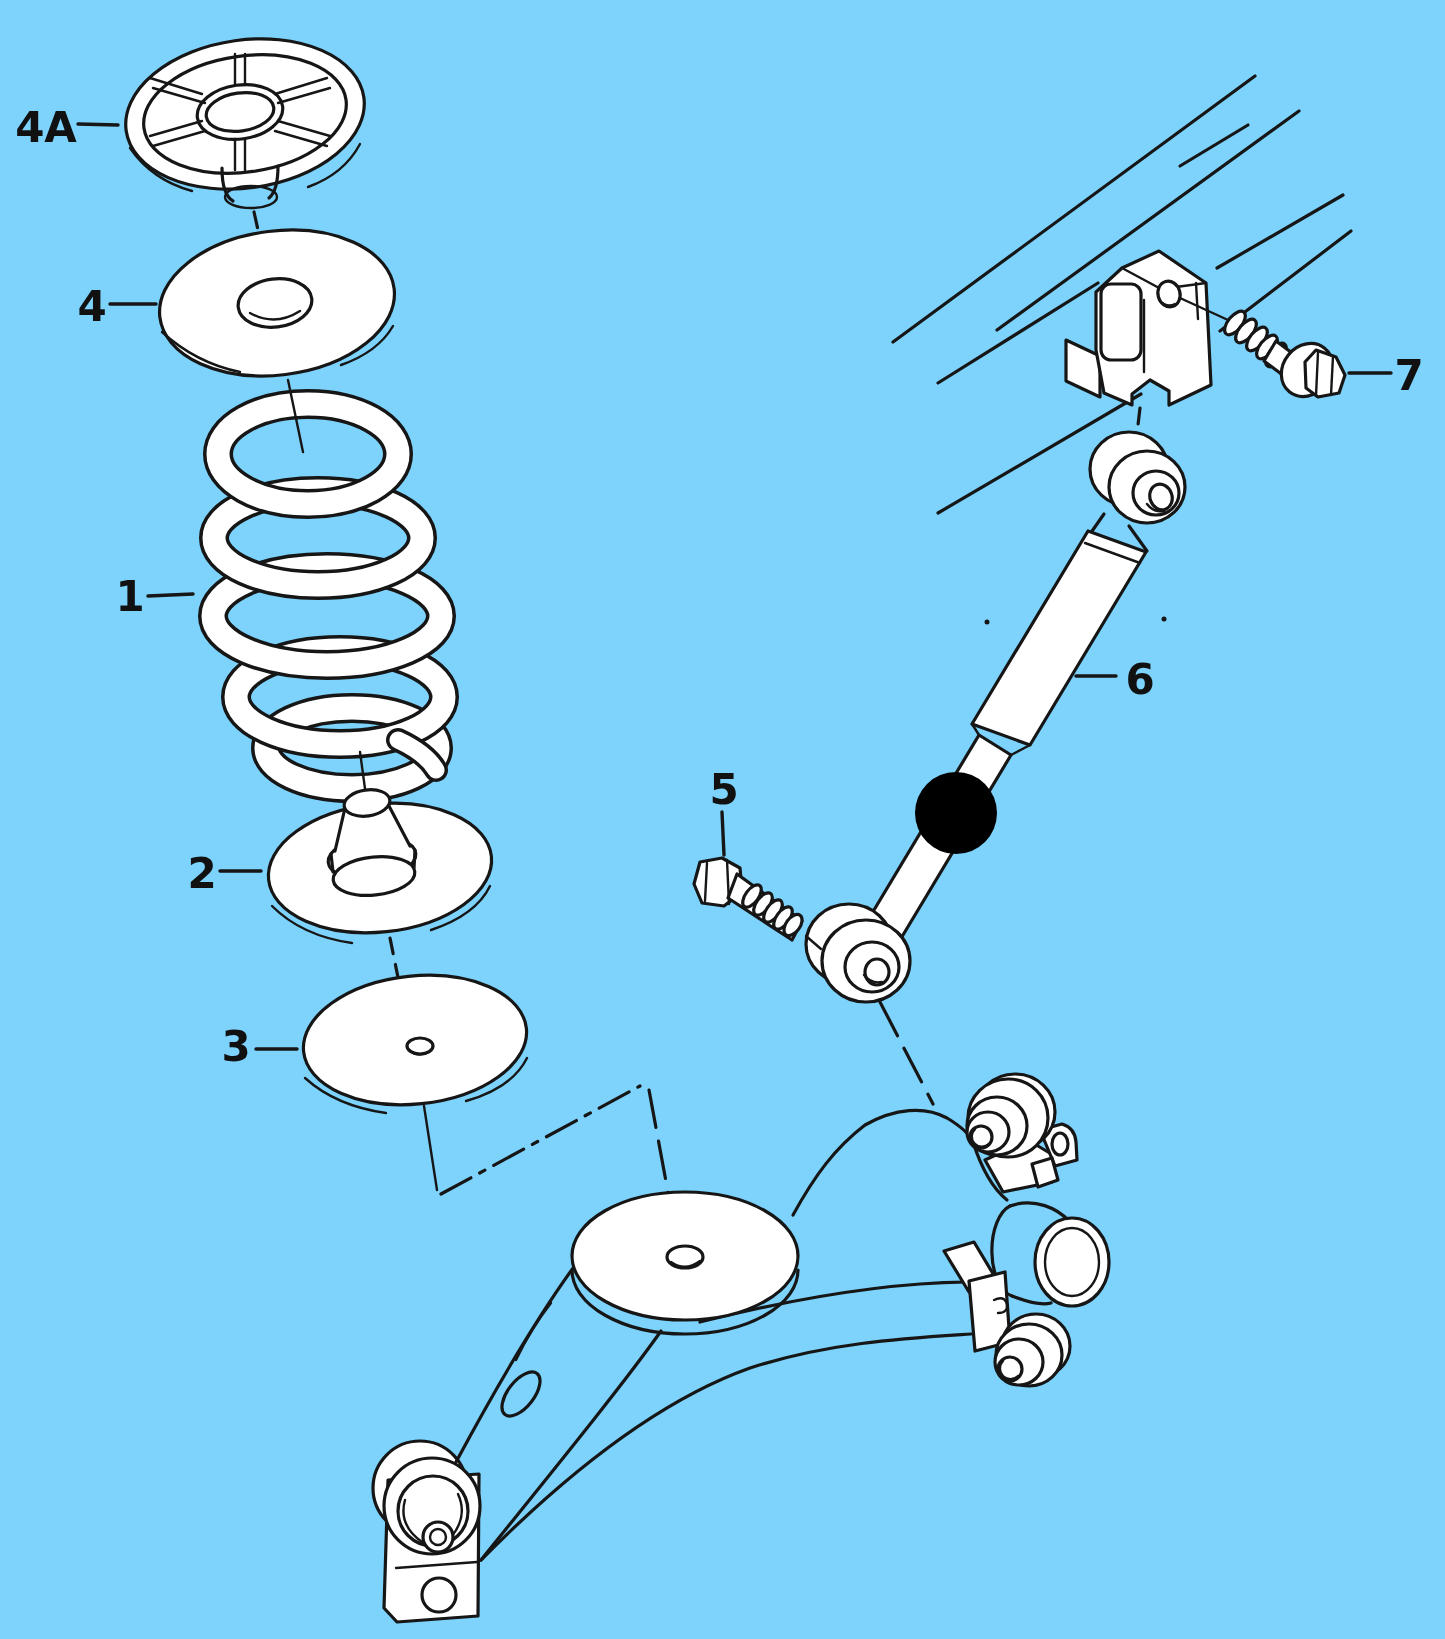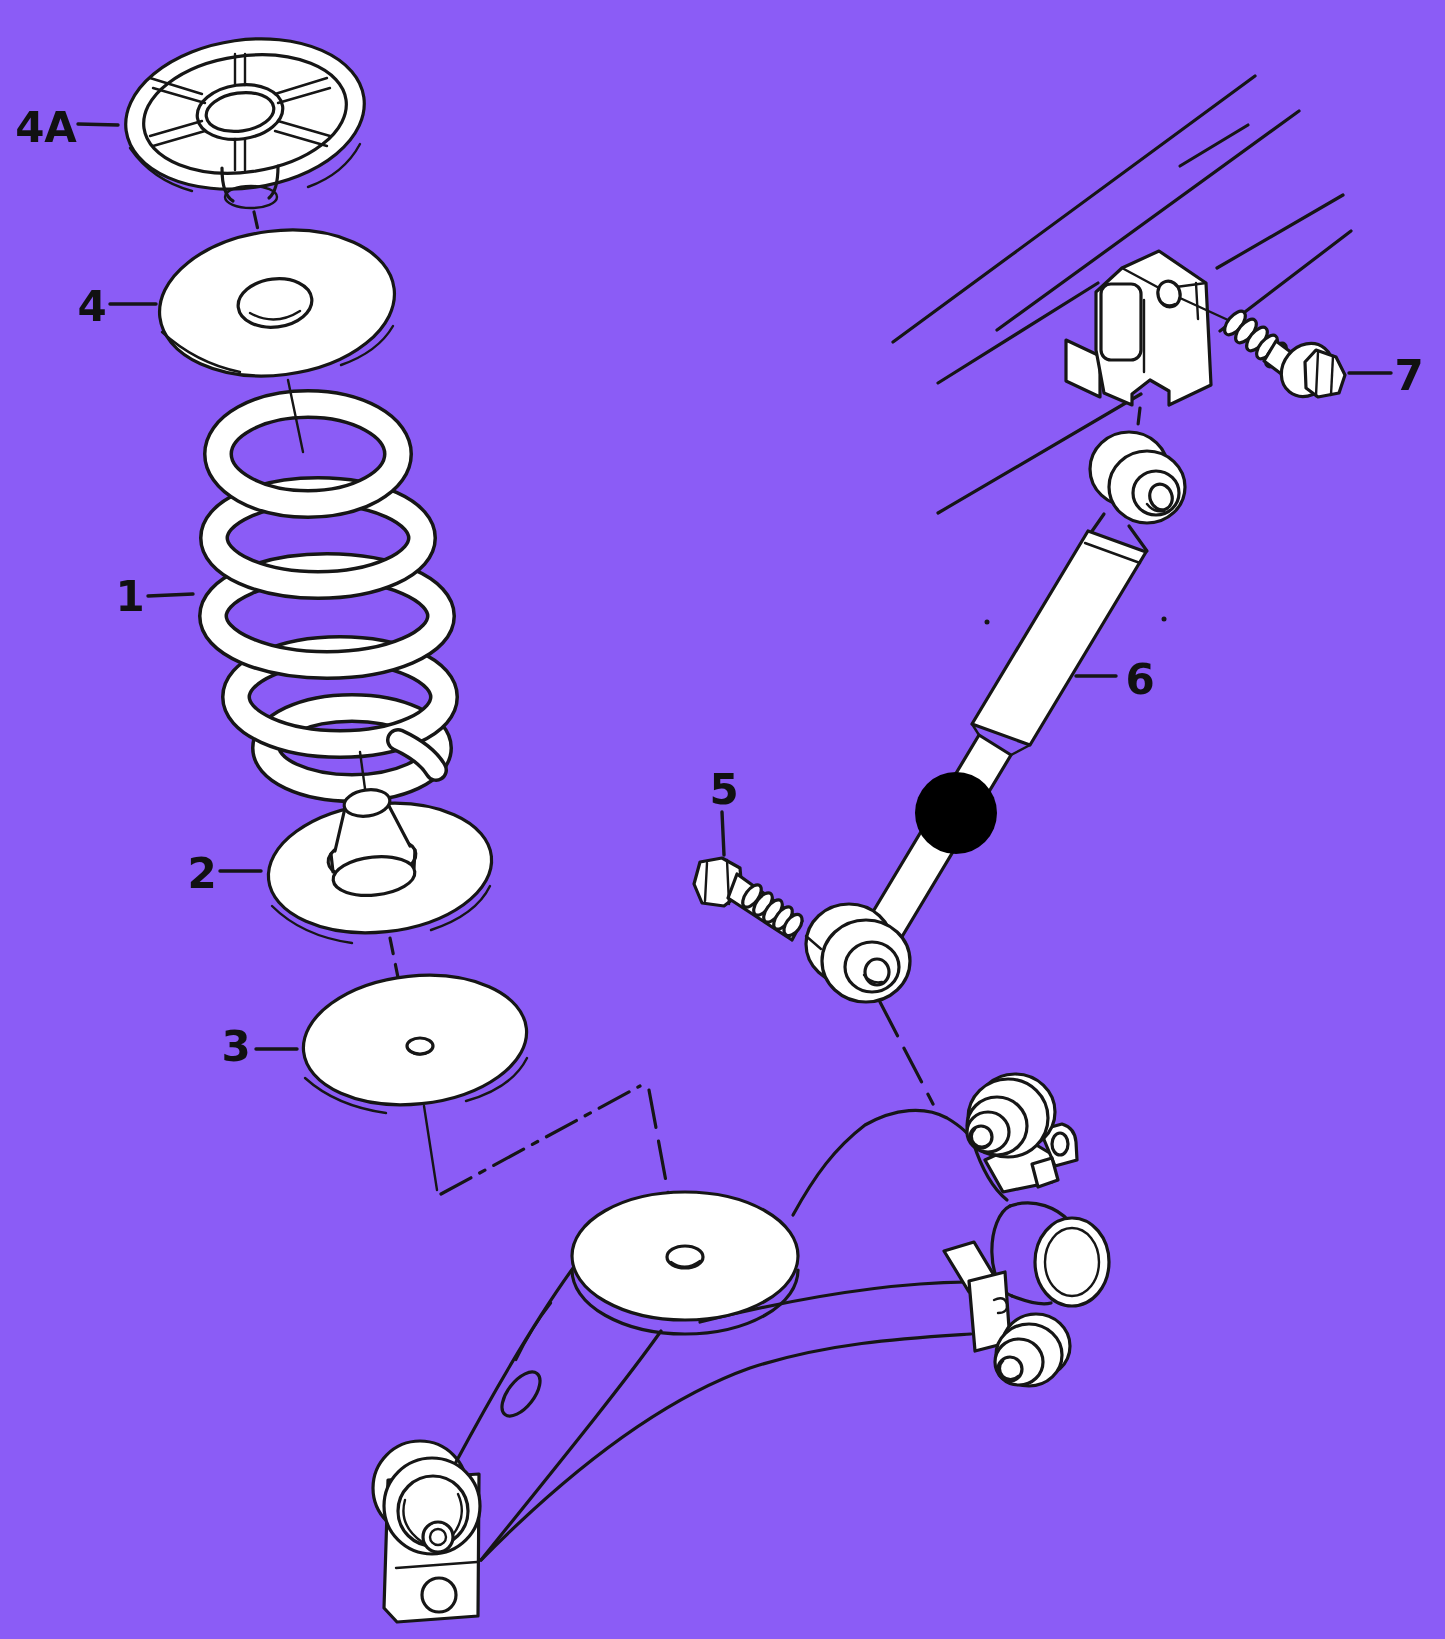--- a/index.html
+++ b/index.html
@@ -1,16 +1,16 @@
 <!DOCTYPE html>
 <html><head>
 <meta charset="utf-8">
 <style>
   html,body{margin:0;padding:0;background:#ffffff;}
-  .page{width:1445px;height:1639px;background:#8b5cf6;position:relative;overflow:hidden;}
+  .page{width:1445px;height:1639px;background:#7dd3fc;position:relative;overflow:hidden;}
   svg{display:block;}
   .ln{fill:none;stroke:#161616;stroke-width:3.2;stroke-linecap:round;stroke-linejoin:round;}
   .thin{fill:none;stroke:#161616;stroke-width:2.4;stroke-linecap:round;stroke-linejoin:round;}
   .wh{fill:#ffffff;stroke:#161616;stroke-width:3.2;stroke-linecap:round;stroke-linejoin:round;}
   .tube-o{fill:none;stroke:#161616;stroke-width:30;}
   .tube-i{fill:none;stroke:#ffffff;stroke-width:23;}
   .tail-o{fill:none;stroke:#161616;stroke-width:24;stroke-linecap:round;}
   .tail-i{fill:none;stroke:#ffffff;stroke-width:17;stroke-linecap:round;}
   .dash1{stroke-dasharray:16 11;}
   .dashdot{stroke-dasharray:34 10 6 10;}

